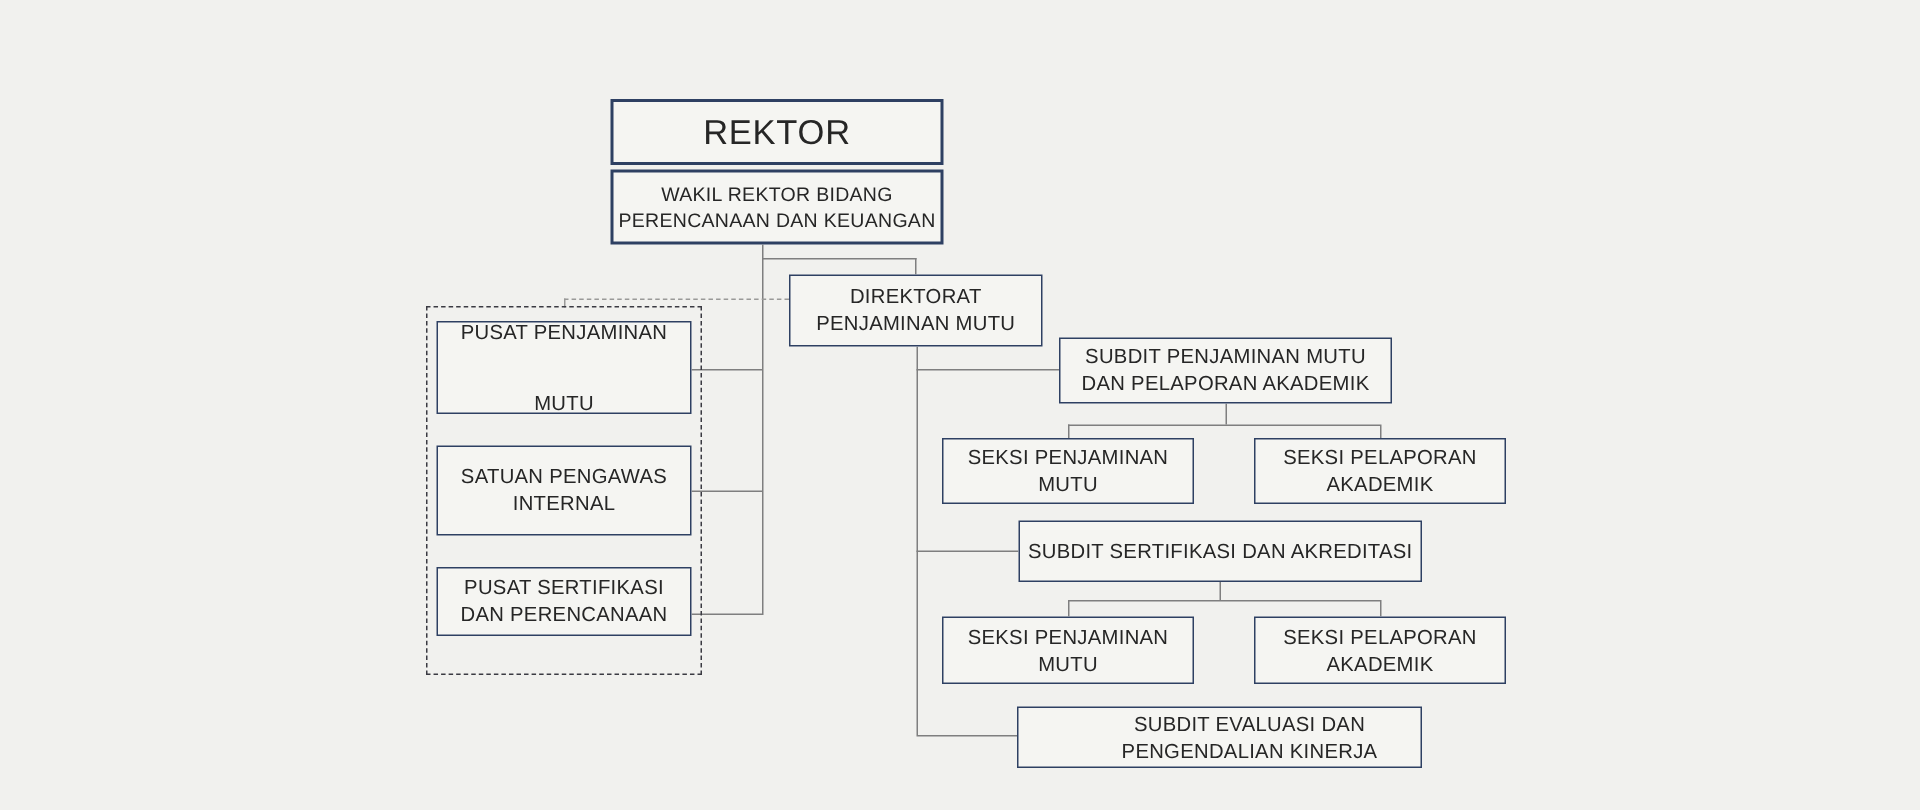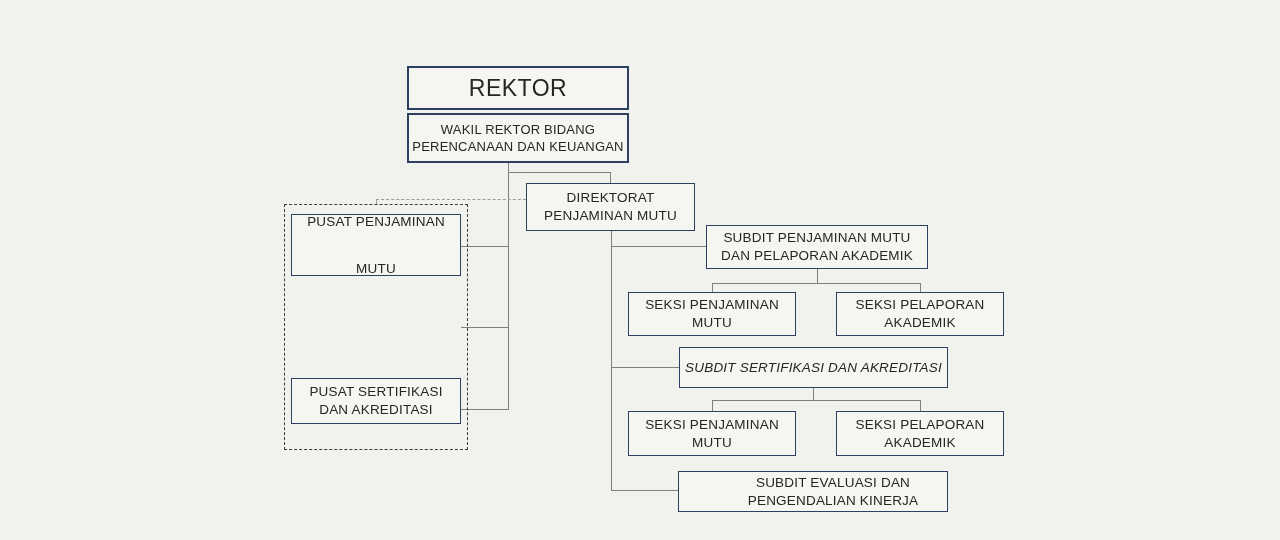--- a/index.html
+++ b/index.html
@@ -83,42 +83,46 @@
   <div class="node" style="left:526px;top:183px;width:169px;height:48px;">
     <span>DIREKTORAT</span>
     <span>PENJAMINAN MUTU</span>
   </div>
 
   <div class="node" style="left:291px;top:214px;width:170px;height:62px;gap:29px;">
     <span>PUSAT PENJAMINAN</span>
     <span>MUTU</span>
   </div>
 
+  <div class="node" style="left:291px;top:297px;width:170px;height:60px;">
+    <span>SATUAN PENGAWAS</span>
+    <span>INTERNAL</span>
+  </div>
 
   <div class="node" style="left:291px;top:378px;width:170px;height:46px;">
     <span>PUSAT SERTIFIKASI</span>
-    <span>DAN AKREDITASI</span>
+    <span>DAN PERENCANAAN</span>
   </div>
 
   <div class="node" style="left:706px;top:225px;width:222px;height:44px;text-align:center;">
     <span>SUBDIT PENJAMINAN MUTU</span>
     <span>DAN PELAPORAN AKADEMIK</span>
   </div>
 
   <div class="node" style="left:628px;top:292px;width:168px;height:44px;">
     <span>SEKSI PENJAMINAN</span>
     <span>MUTU</span>
   </div>
 
   <div class="node" style="left:836px;top:292px;width:168px;height:44px;">
     <span>SEKSI PELAPORAN</span>
     <span>AKADEMIK</span>
   </div>
 
-  <div class="node" style="left:679px;top:347px;width:269px;height:41px;font-style:italic;">
+  <div class="node" style="left:679px;top:347px;width:269px;height:41px;">
     <span>SUBDIT SERTIFIKASI DAN AKREDITASI</span>
   </div>
 
   <div class="node" style="left:628px;top:411px;width:168px;height:45px;">
     <span>SEKSI PENJAMINAN</span>
     <span>MUTU</span>
   </div>
 
   <div class="node" style="left:836px;top:411px;width:168px;height:45px;">
     <span>SEKSI PELAPORAN</span>

